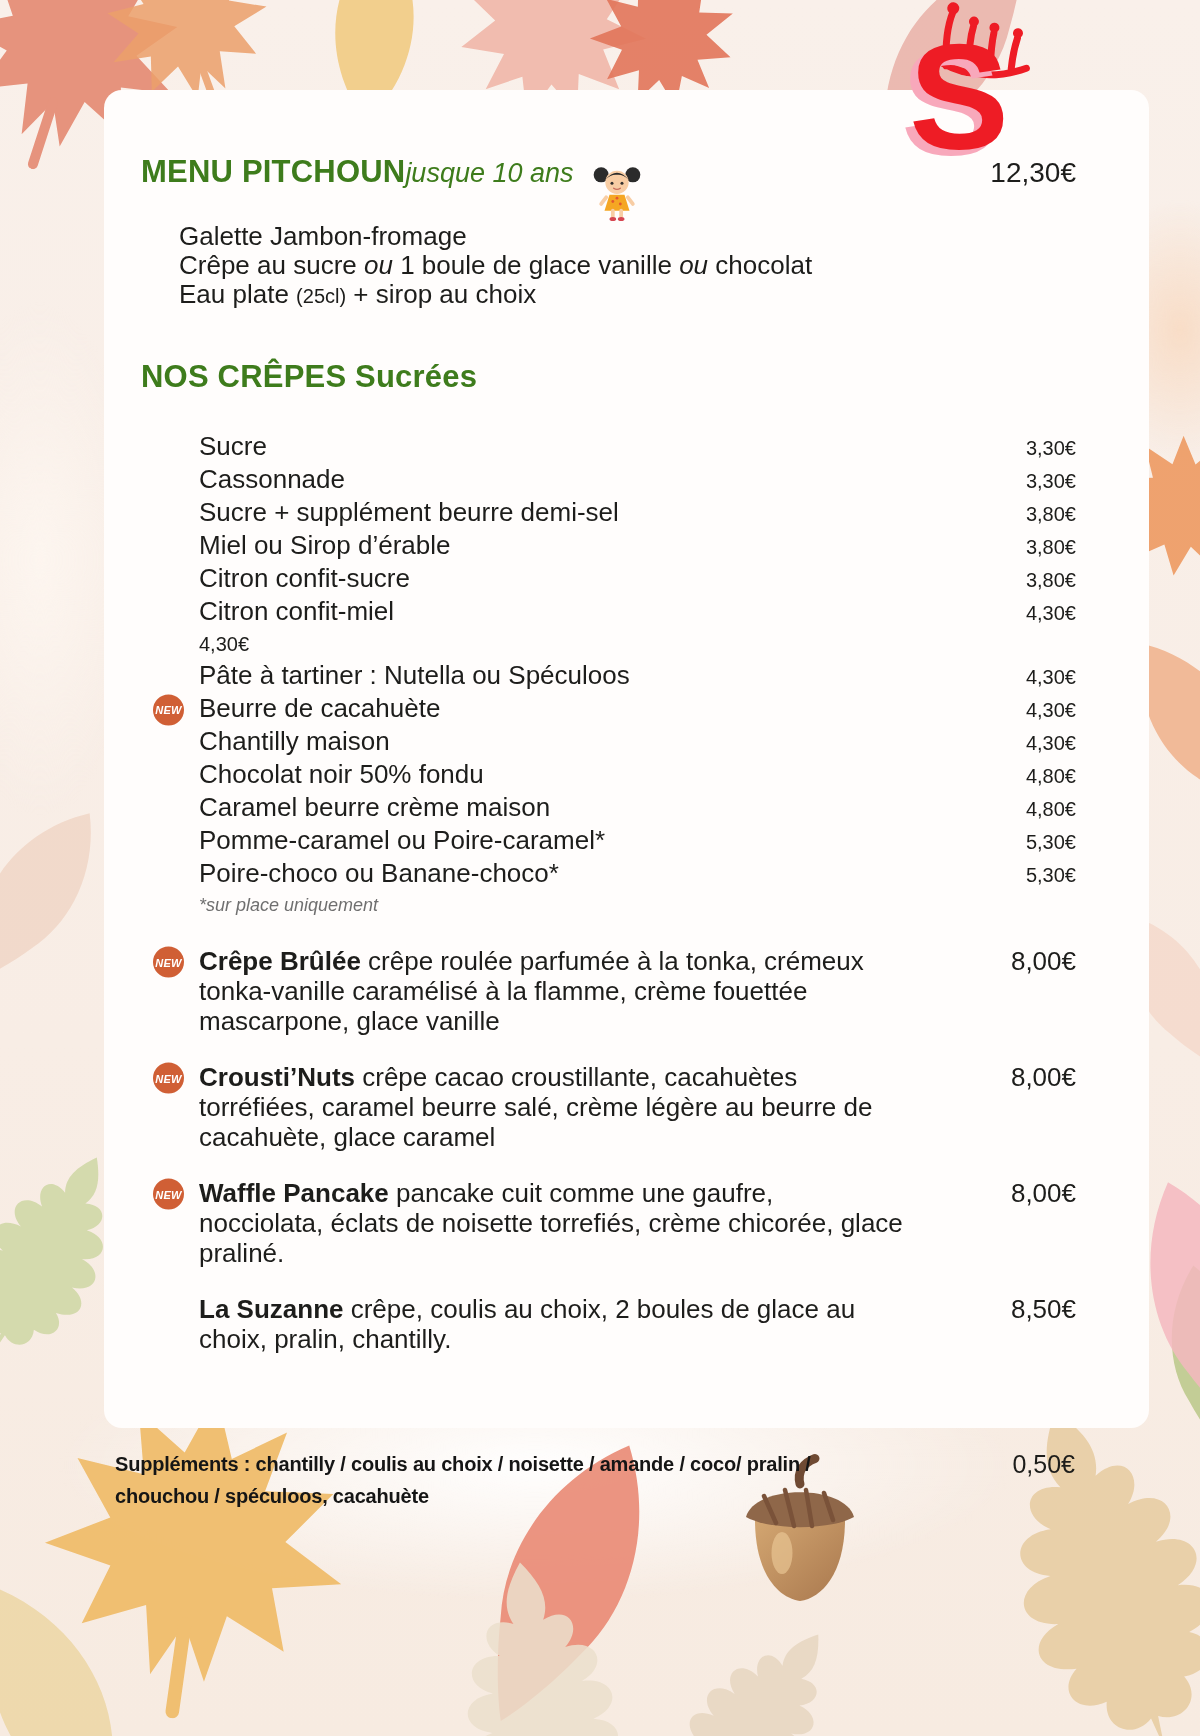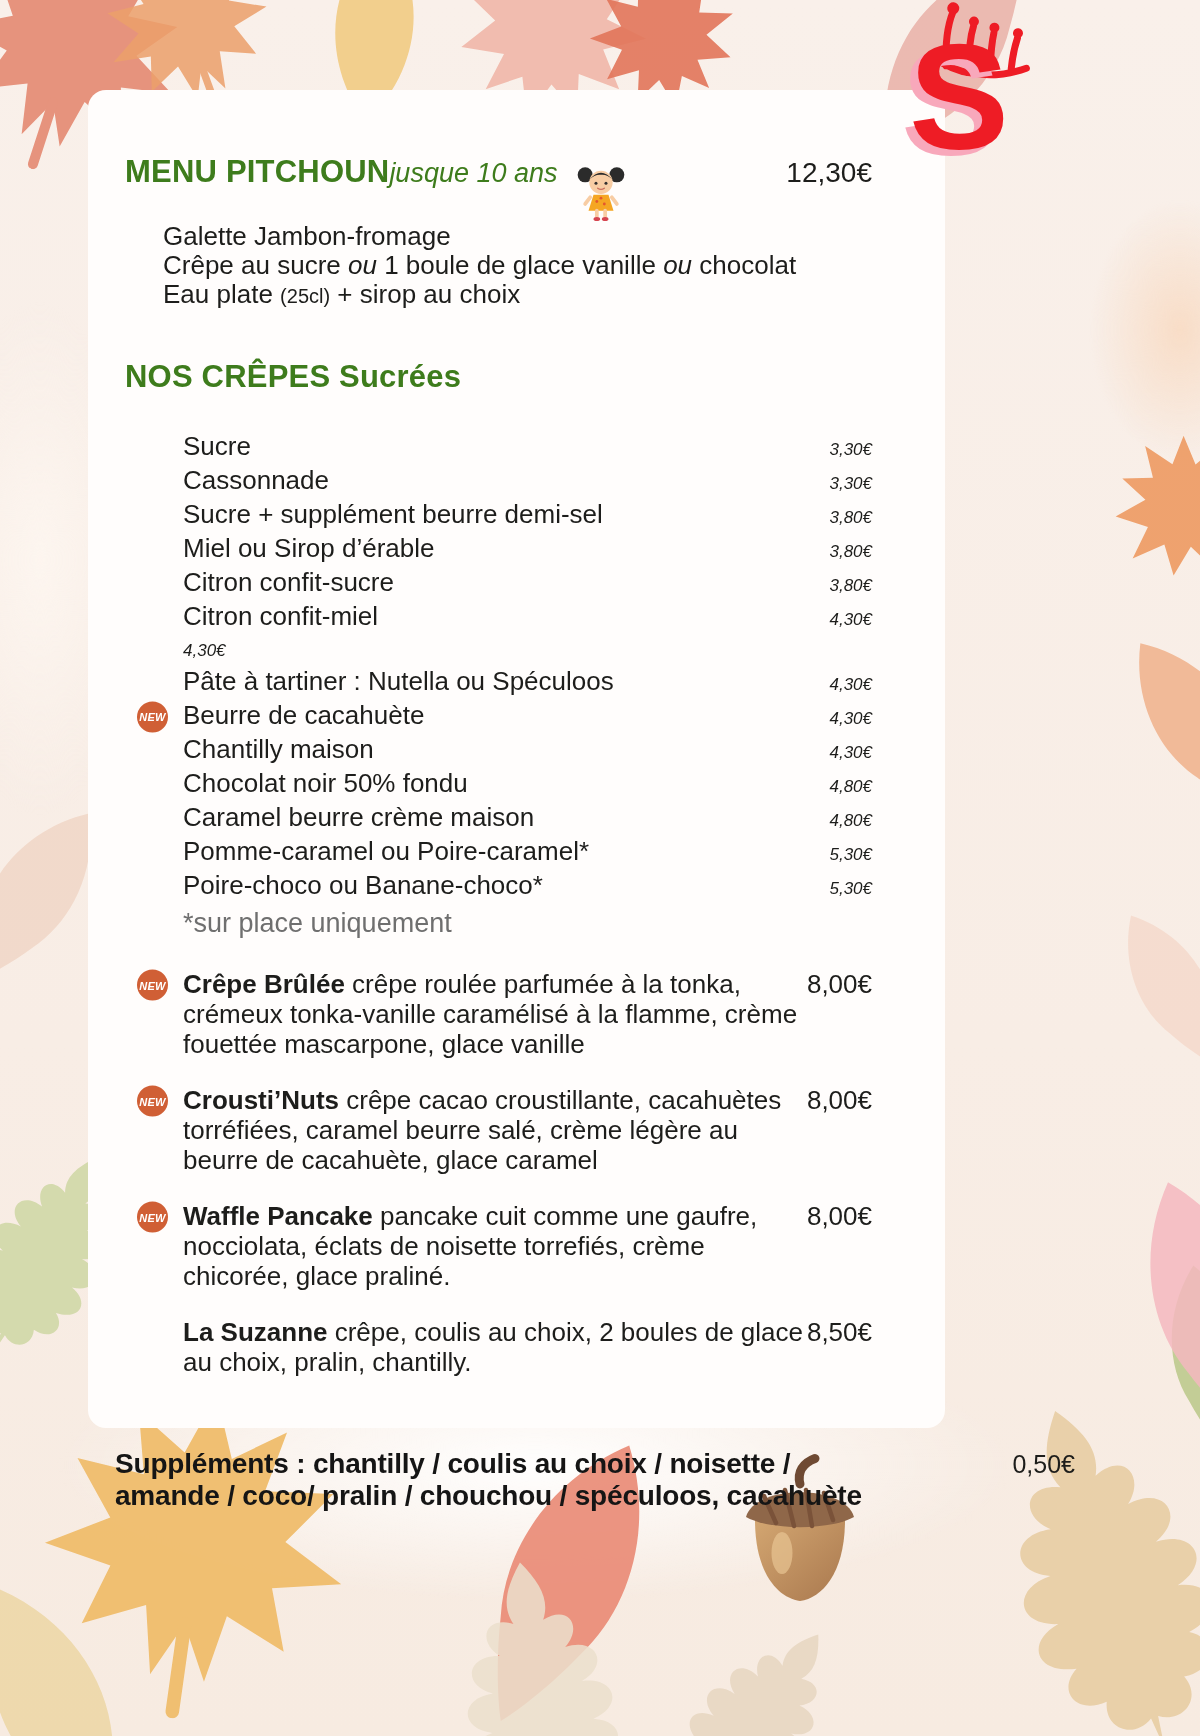--- a/index.html
+++ b/index.html
@@ -16,21 +16,21 @@
   .page{position:relative;width:1200px;height:1736px;margin:0 auto;overflow:hidden;
         background:linear-gradient(180deg,#f9f0ea 0%,#f8ede5 60%,#f7ebe1 100%);}
 
   
   .bg{position:absolute;inset:0;}
   .leaf{position:absolute;}
   .leaf svg{display:block;width:100%;height:auto;}
   .wash{position:absolute;border-radius:50%;filter:blur(2px);}
 
   
-  .card{position:absolute;left:88px;top:90px;width:857px;height:1338px;
+  .card{position:absolute;left:104px;top:90px;width:1045px;height:1338px;
         background:#fffdfc;border-radius:18px;}
   .card-content{padding:64px 73px 0 37px;}
 
   
   .title-row{display:flex;align-items:baseline;}
   h1{font-size:31px;font-weight:bold;color:var(--green);letter-spacing:.2px;white-space:nowrap;}
   .age-note{font-size:27px;font-style:italic;font-weight:500;color:var(--green);margin-left:0;white-space:nowrap;}
   .girl{align-self:flex-end;width:50px;height:58px;margin-left:18px;transform:translateY(10px);}
   .price-main{margin-left:auto;font-size:28px;color:var(--ink);text-align:right;}
 
@@ -40,40 +40,40 @@
   .seg-small{font-size:20px;}
 
   h2{font-size:31px;font-weight:bold;color:var(--green);letter-spacing:.2px;margin-top:48px;}
 
   
   .items{margin:36px 0 0 58px;}
   .item-row{display:flex;justify-content:space-between;align-items:baseline;
             position:relative;font-size:26px;line-height:31px;gap:20px;}
   .item-name{white-space:nowrap;}
   .item-detail{font-size:21px;}
-  .item-price{font-size:17px;font-style:italic;}
+  .item-price{font-size:20px;}
   .new-badge{position:absolute;left:-46px;top:50%;transform:translateY(-50%);
              width:31px;height:31px;border-radius:50%;background:var(--badge);
              color:#fff;font-size:11px;font-style:italic;font-weight:600;
              display:flex;align-items:center;justify-content:center;letter-spacing:.3px;}
-  .footnote{margin:4px 0 0 58px;font-size:27px;color:var(--gray);}
+  .footnote{margin:4px 0 0 58px;font-size:18px;font-style:italic;color:var(--gray);}
 
   
   .specials{margin:30px 0 0 58px;}
   .special{position:relative;display:flex;align-items:flex-start;margin-bottom:26px;}
   .special .new-badge{top:16px;}
   .special-text{width:705px;font-size:26px;line-height:30px;}
   .special-text strong{font-weight:bold;}
   .special-price{margin-left:auto;font-size:26px;line-height:30px;}
 
   
   .supplements{position:absolute;left:115px;top:1448px;width:960px;}
   .sup-row{display:flex;align-items:flex-start;}
   .sup-row + .sup-row{margin-top:4px;}
-  .sup-label{max-width:760px;font-size:28px;font-weight:bold;line-height:32px;letter-spacing:-.2px;color:#151515;}
+  .sup-label{max-width:760px;font-size:20px;font-weight:bold;line-height:32px;letter-spacing:-.2px;color:#151515;}
   .sup-price{margin-left:auto;font-size:25px;line-height:32px;color:var(--ink);}
 
   
   .logo{position:absolute;left:895px;top:4px;width:160px;height:175px;}
   .logo .s{position:absolute;left:14px;top:18px;font-size:150px;line-height:150px;font-weight:bold;
            color:var(--logo-red);text-shadow:-8px 6px 0 var(--logo-pink);
            font-family:"Liberation Sans",sans-serif;}
   .logo .crown{position:absolute;left:42px;top:0;width:100px;height:74px;transform:rotate(6deg);}
 
   .hidden-defs{position:absolute;width:0;height:0;overflow:hidden;}

